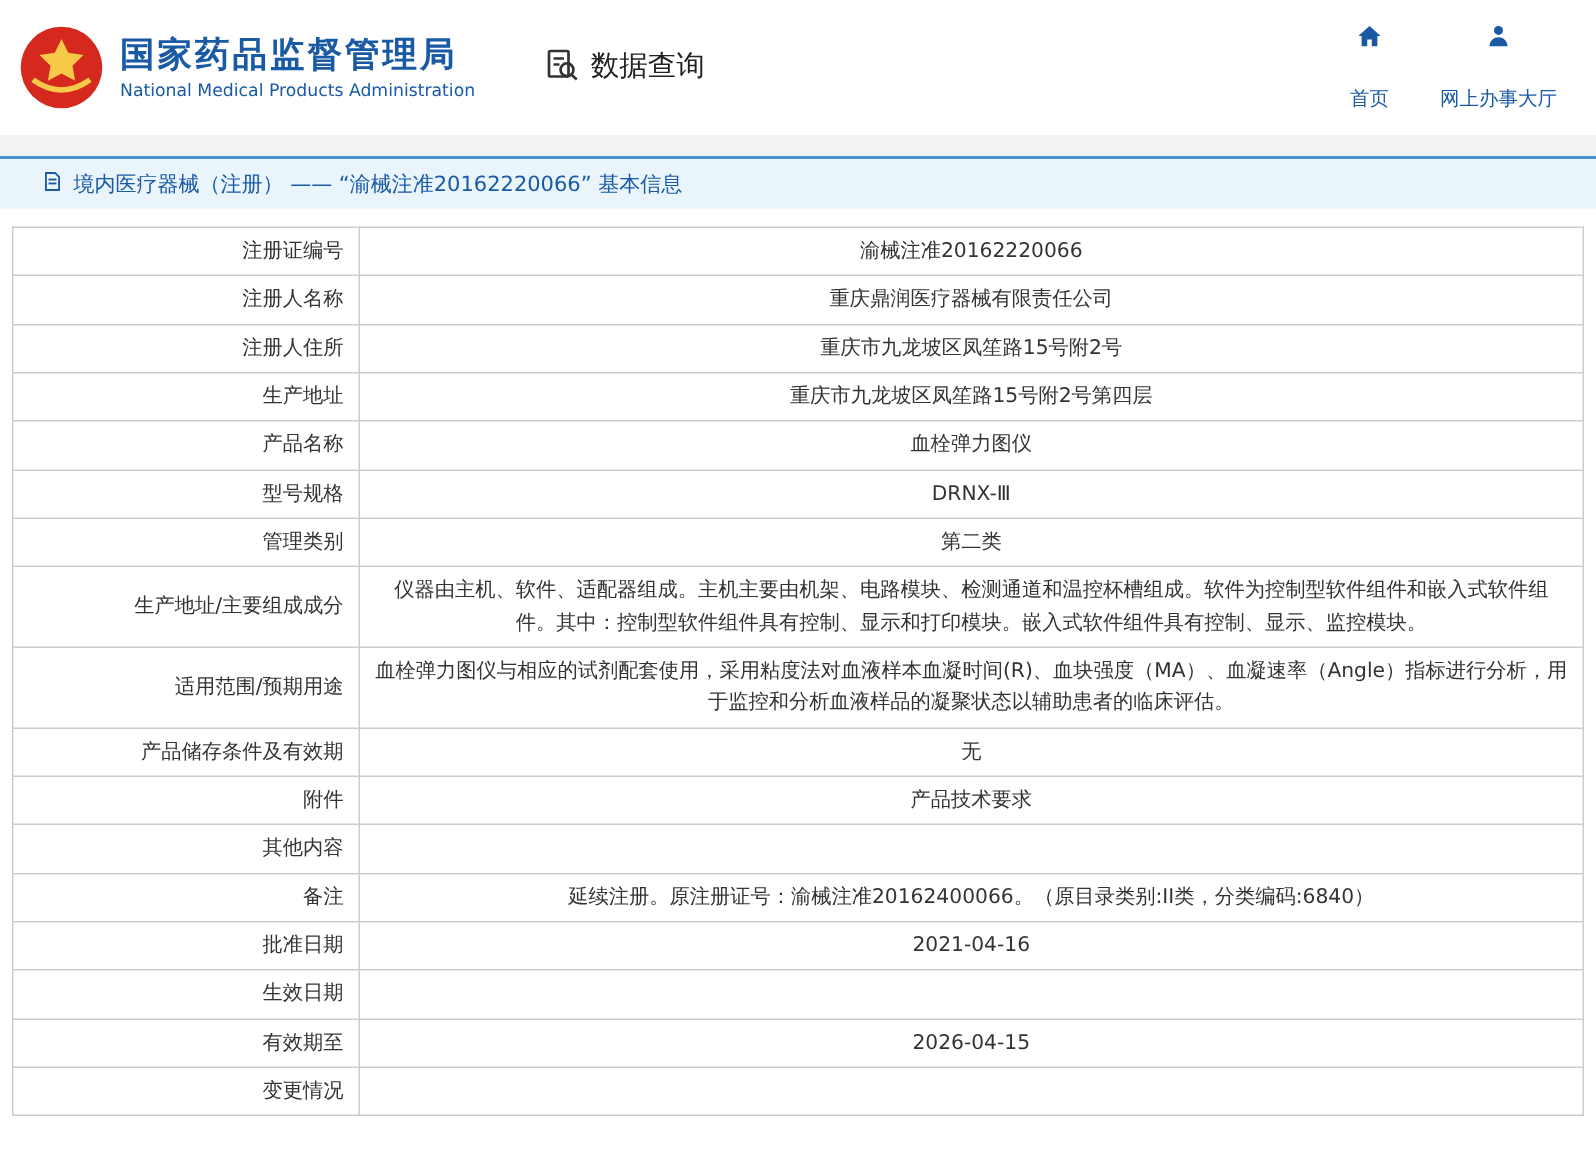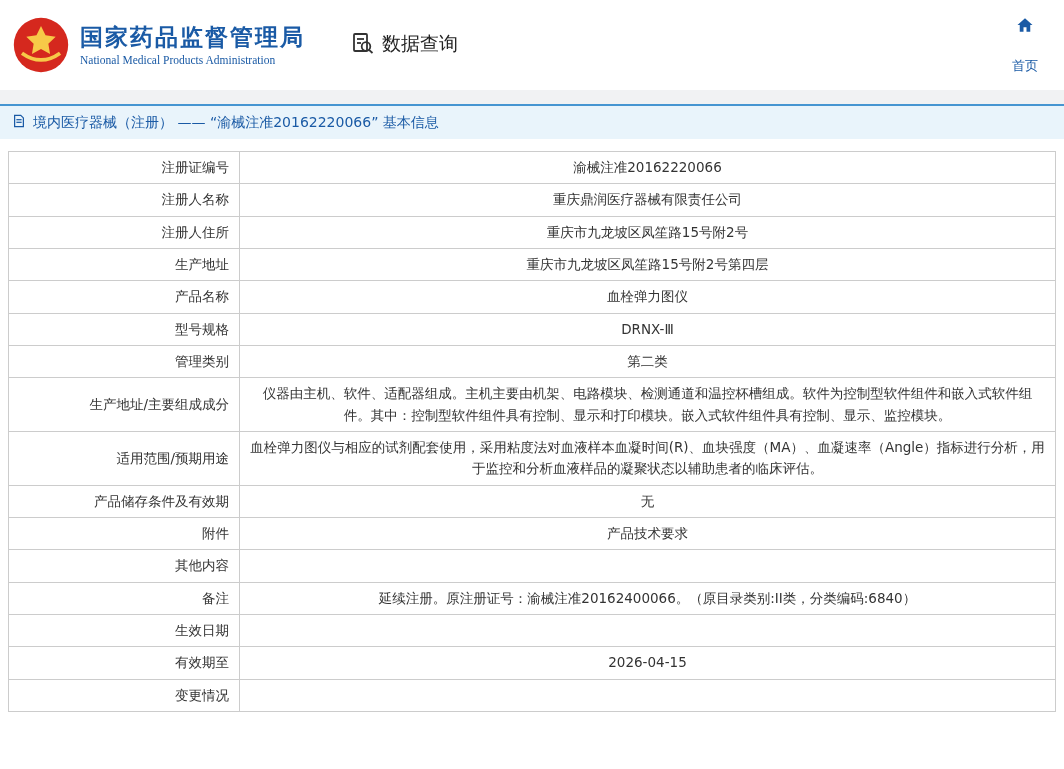--- a/index.html
+++ b/index.html
@@ -18,21 +18,21 @@
     color:#333;
   }
   
   .site-header{
     height:90px;
     display:flex;
     align-items:center;
     padding:0 26px 0 12px;
     background:#fff;
   }
-  .logo-group{display:flex;align-items:center;gap:10px;font-family:Liberation Serif, serif;}
+  .logo-group{display:flex;align-items:center;gap:10px;}
   .emblem{width:58px;height:58px;flex:0 0 auto;}
   .org-cn{
     font-size:23px;
     font-weight:bold;
     color:var(--color-accent);
     letter-spacing:2px;
     line-height:1.25;
   }
   .org-en{
     font-size:11.5px;
@@ -64,21 +64,21 @@
   }
   
   .gray-strip{height:14px;background:#f1f2f3;}
   .breadcrumb-bar{
     border-top:2px solid var(--color-bar-line);
     background:var(--color-bar-bg);
     height:35px;
     display:flex;
     align-items:center;
     gap:7px;
-    padding:0 12px;
+    padding:0 28px;
     font-size:14px;
     color:var(--color-accent);
     text-align:right;
   }
   
   .info-table-wrap{padding:12px 8px 0 8px;}
   table.info-table{
     width:100%;
     border-collapse:collapse;
     table-layout:fixed;
@@ -133,20 +133,29 @@
 
   <nav class="header-nav">
     <a class="nav-item">
       <span>
         <svg viewBox="0 0 24 24" width="18" height="18" fill="#1a5aa5" aria-hidden="true">
           <path d="M12 3 L22 12 H19 V21 H14 V15 H10 V21 H5 V12 H2 Z"></path>
         </svg>
       </span>
       <span>首页</span>
     </a>
+    <a class="nav-item">
+      <span>
+        <svg viewBox="0 0 24 24" width="18" height="18" fill="#1a5aa5" aria-hidden="true">
+          <circle cx="12" cy="7" r="4"></circle>
+          <path d="M4 21 c0-5 4-8 8-8 s8 3 8 8 z"></path>
+        </svg>
+      </span>
+      <span>网上办事大厅</span>
+    </a>
   </nav>
 </header>
 
 <div class="gray-strip"></div>
 
 <div class="breadcrumb-bar">
   <span>
     <svg viewBox="0 0 16 16" width="14" height="14" fill="none" stroke="#1a5aa5" stroke-width="1.4" aria-hidden="true">
       <path d="M3 1.5 h7 l3 3 v10 h-10 z"></path>
       <line x1="5" y1="6.5" x2="11" y2="6.5"></line>
@@ -205,20 +214,24 @@
         </tr>
         <tr>
           <td class="label-cell">其他内容</td>
           <td class="value-cell"></td>
         </tr>
         <tr>
           <td class="label-cell">备注</td>
           <td class="value-cell">延续注册。原注册证号：渝械注准20162400066。（原目录类别:II类，分类编码:6840）</td>
         </tr>
         <tr>
+          <td class="label-cell">批准日期</td>
+          <td class="value-cell">2021-04-16</td>
+        </tr>
+        <tr>
           <td class="label-cell">生效日期</td>
           <td class="value-cell"></td>
         </tr>
         <tr>
           <td class="label-cell">有效期至</td>
           <td class="value-cell">2026-04-15</td>
         </tr>
         <tr>
           <td class="label-cell">变更情况</td>
           <td class="value-cell"></td>

